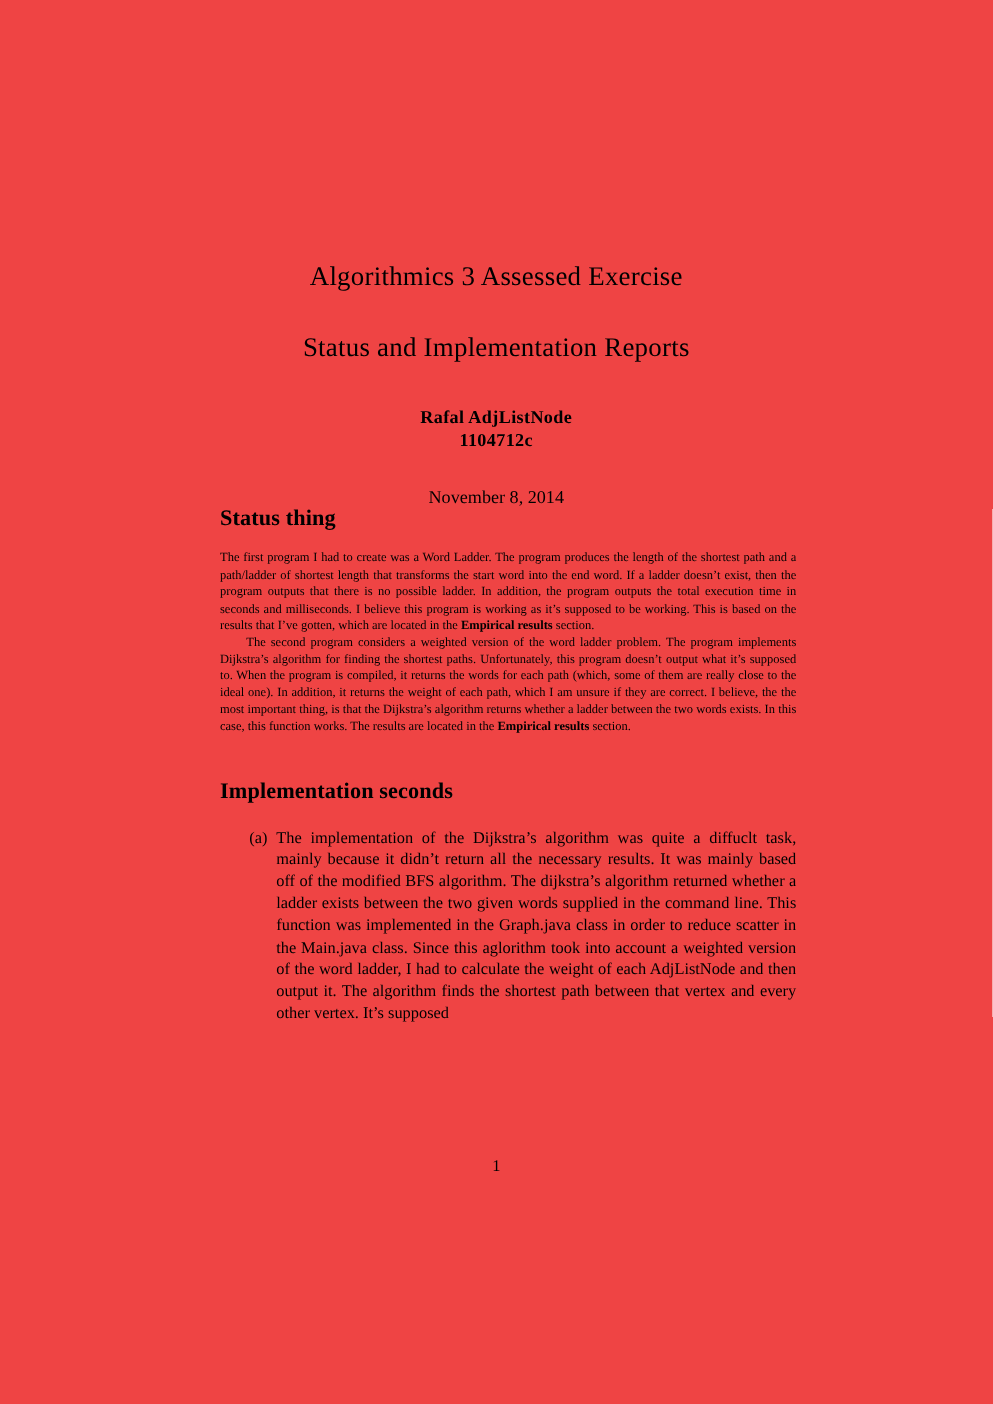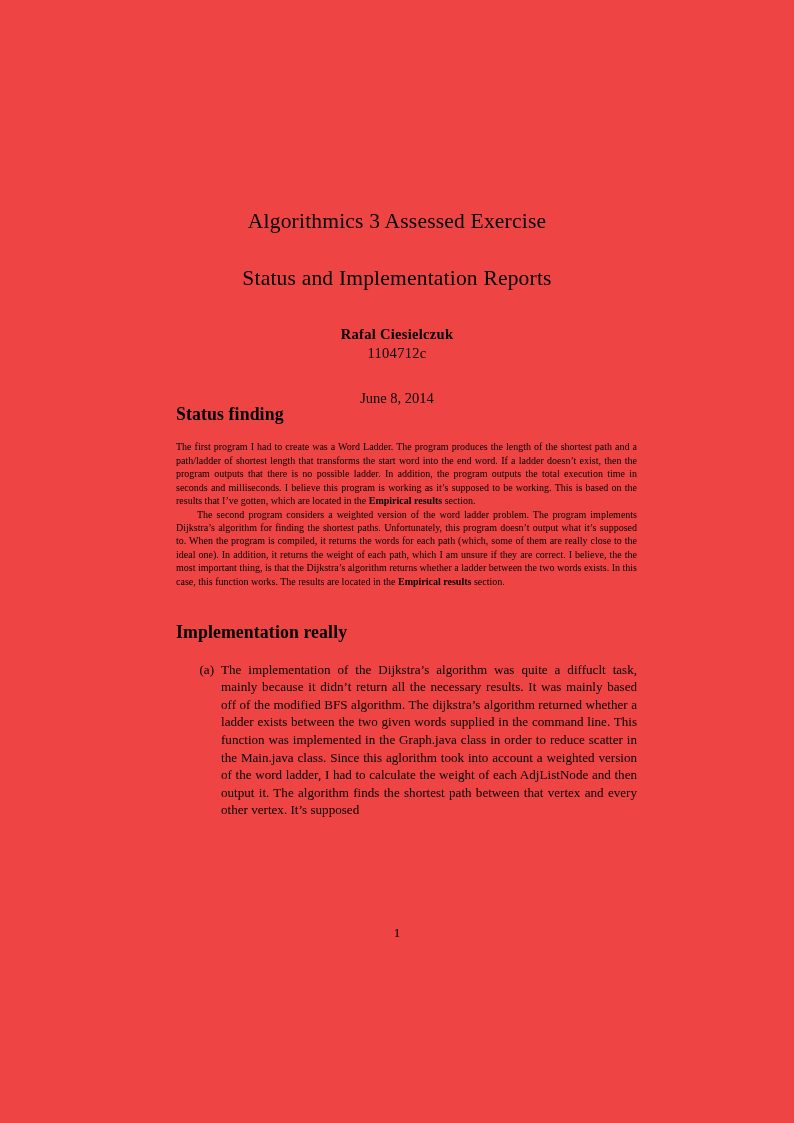--- a/index.html
+++ b/index.html
@@ -45,21 +45,21 @@
     margin: 30px 0 16px 0;
   }
   .author-block {
     margin-top: 33px;
     font-weight: bold;
     font-size: 14.5px;
     line-height: 1.32;
     letter-spacing: 0.3px;
   }
   .author-id {
-    font-weight: normal;
+    font-weight: bold;
     font-size: 14.5px;
     letter-spacing: 0.3px;
   }
   .doc-date {
     margin-top: 27px;
     font-size: 14.5px;
     font-weight: normal;
   }
 
   
@@ -137,35 +137,35 @@
 </style>
 </head>
 <body>
 
 <div class="page">
 
   <div class="title-block">
     <h1 class="doc-title-line1">Algorithmics 3 Assessed Exercise</h1>
     <h1 class="doc-title-line2">Status and Implementation Reports</h1>
     <div class="author-block">
-      <div>Rafal Ciesielczuk</div>
+      <div>Rafal AdjListNode</div>
       <div class="author-id">1104712c</div>
     </div>
-    <div class="doc-date">June 8, 2014</div>
+    <div class="doc-date">November 8, 2014</div>
   </div>
 
   <div class="content">
 
-    <h2 class="section-heading">Status finding</h2>
+    <h2 class="section-heading">Status thing</h2>
 
     <p class="body-par"><span>The first program I had to create was a Word Ladder. The program produces the length of the shortest path and a path/ladder of shortest length that transforms the start word into the end word. If a ladder doesn’t exist, then the program outputs that there is no possible ladder. In addition, the program outputs the total execution time in seconds and milliseconds. I believe this program is working as it’s supposed to be working. This is based on the results that I’ve gotten, which are located in the </span><b class="bold-inline">Empirical results</b><span> section.</span></p>
 
     <p class="body-par"><span>The second program considers a weighted version of the word ladder problem. The program implements Dijkstra’s algorithm for finding the shortest paths. Unfortunately, this program doesn’t output what it’s supposed to. When the program is compiled, it returns the words for each path (which, some of them are really close to the ideal one). In addition, it returns the weight of each path, which I am unsure if they are correct. I believe, the the most important thing, is that the Dijkstra’s algorithm returns whether a ladder between the two words exists. In this case, this function works. The results are located in the </span><b class="bold-inline">Empirical results</b><span> section.</span></p>
 
-    <h2 class="section-heading second">Implementation really</h2>
+    <h2 class="section-heading second">Implementation seconds</h2>
 
     <ol class="enum-list">
       <li class="enum-item">
         <span class="enum-marker">(a)</span><span>The implementation of the Dijkstra’s algorithm was quite a diffuclt task, mainly because it didn’t return all the necessary results. It was mainly based off of the modified BFS algorithm. The dijkstra’s algorithm returned whether a ladder exists between the two given words supplied in the command line. This function was implemented in the Graph.java class in order to reduce scatter in the Main.java class. Since this aglorithm took into account a weighted version of the word ladder, I had to calculate the weight of each AdjListNode and then output it. The algorithm finds the shortest path between that vertex and every other vertex. It’s supposed</span>
       </li>
     </ol>
 
   </div>
 
   <div class="page-number">1</div>

